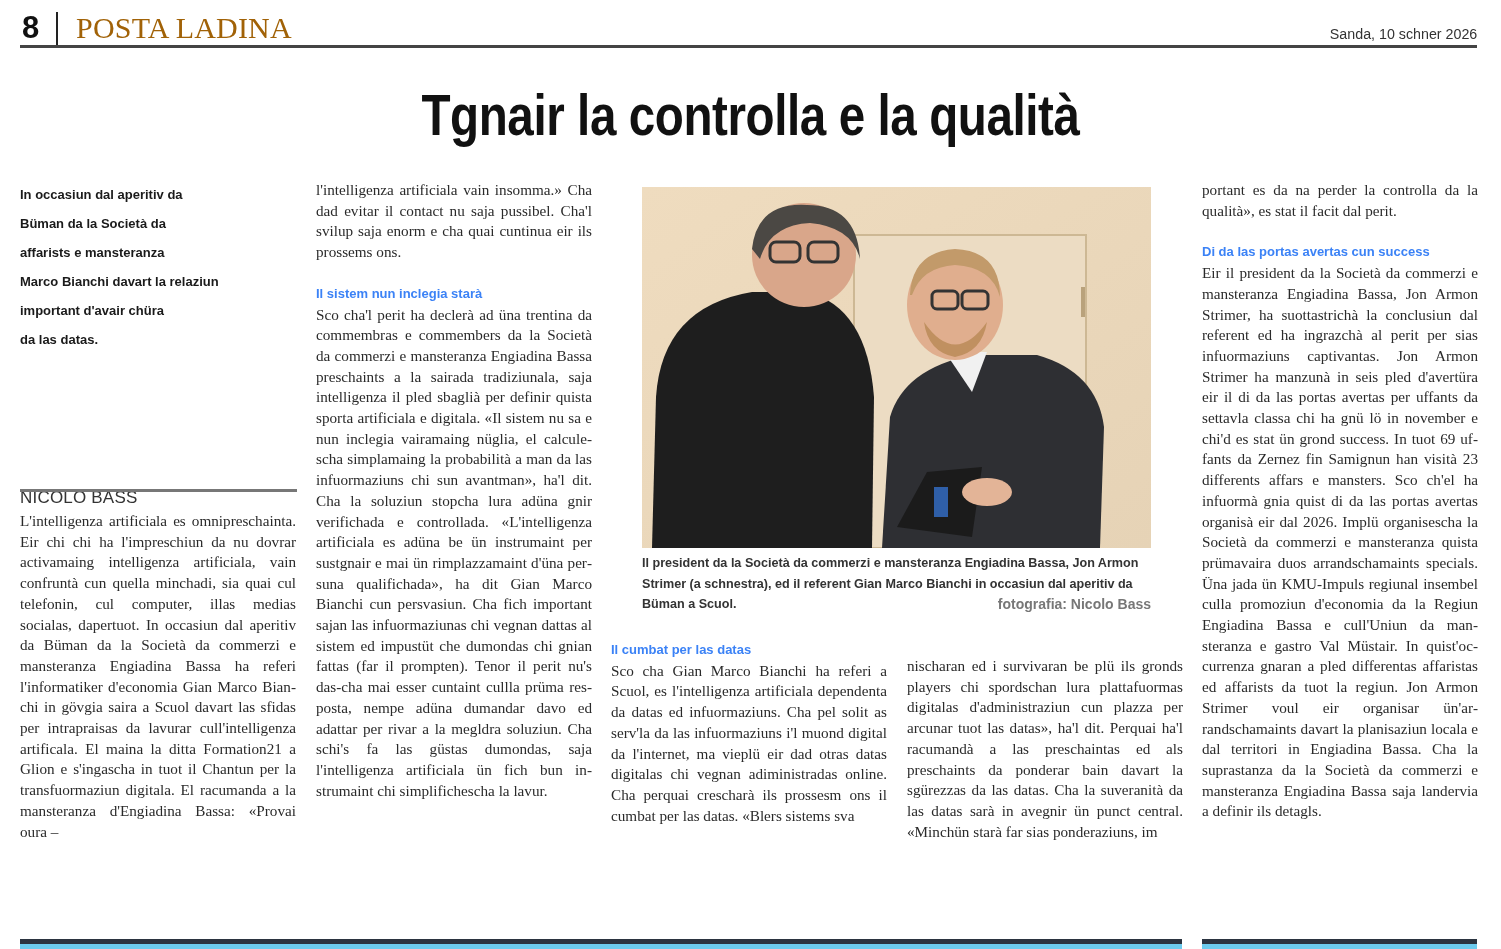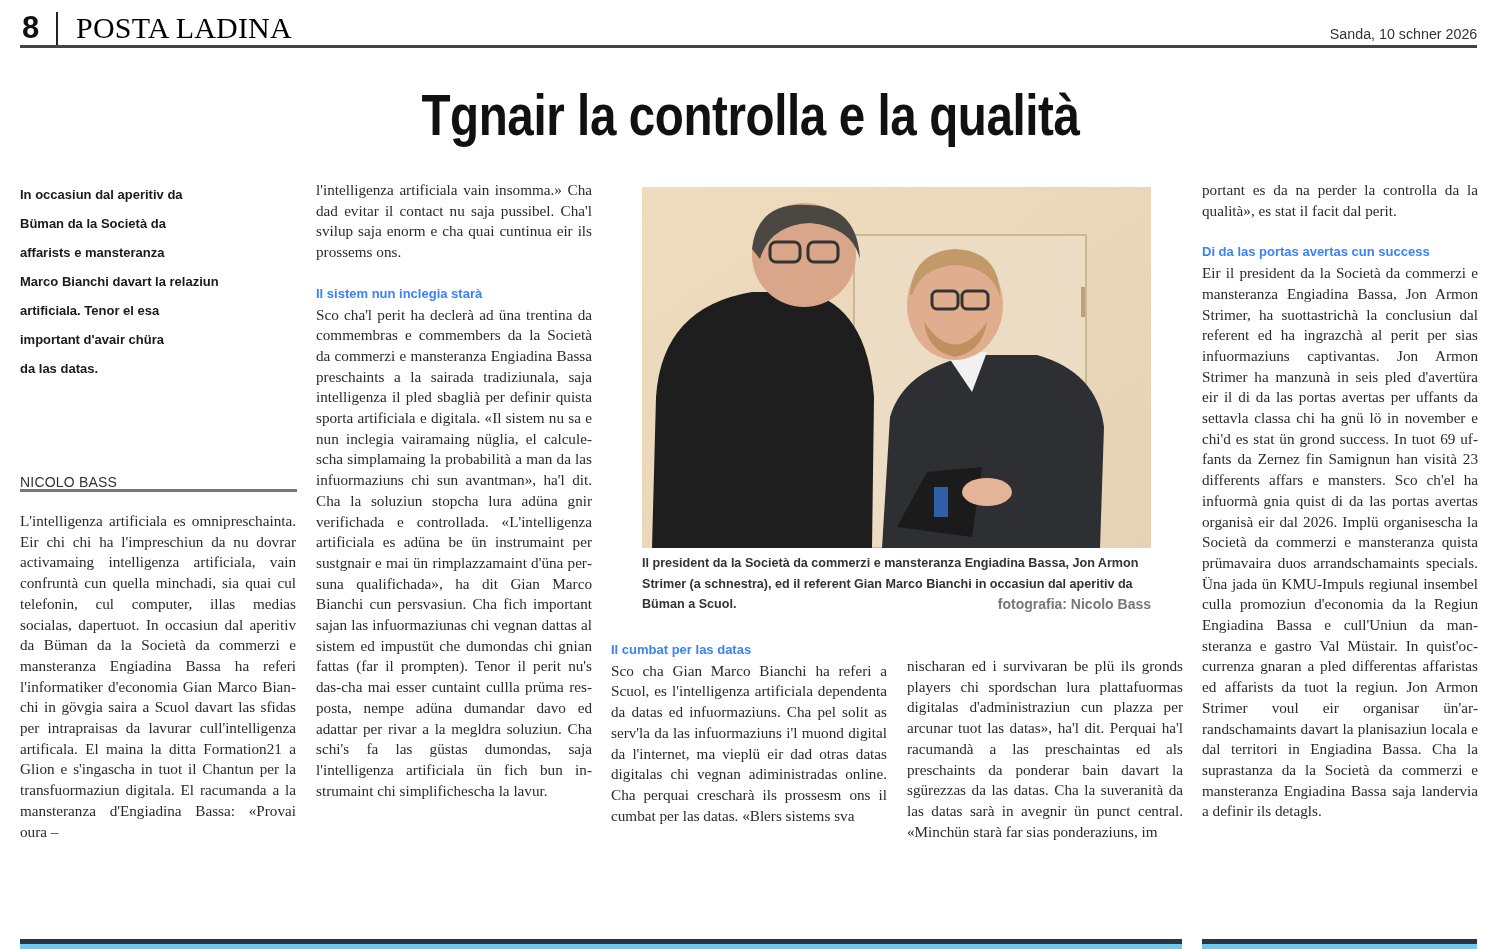--- a/index.html
+++ b/index.html
@@ -2,33 +2,33 @@
 <html><head>
 <meta charset="utf-8">
 <style>
   * { box-sizing: border-box; margin: 0; padding: 0; }
   html, body { width: 1501px; height: 949px; background: #ffffff; overflow: hidden; }
   body { position: relative; color: #222; font-family: "Liberation Serif", serif; }
 
   .masthead { position: absolute; left: 20px; top: 8px; width: 1457px; height: 40px; }
   .page-num { position: absolute; left: 2px; top: 4px; font-family: "Liberation Sans", sans-serif; font-weight: bold; font-size: 31px; color: #111; line-height: 32px; }
   .mast-sep { position: absolute; left: 36px; top: 4px; width: 2px; height: 36px; background: #222; }
-  .pub-name { position: absolute; left: 56px; top: 4px; font-family: "Liberation Serif", serif; font-size: 30px; color: #000000; line-height: 32px; letter-spacing: 0.2px; }
+  .pub-name { position: absolute; left: 56px; top: 4px; font-family: "Liberation Serif", serif; font-size: 30px; color: #a16207; line-height: 32px; letter-spacing: 0.2px; }
   .issue-date { position: absolute; right: 0; top: 17px; font-family: "Liberation Sans", sans-serif; font-size: 15.5px; color: #333; line-height: 18px; transform: scaleX(0.92); transform-origin: right center; }
   .mast-rule { position: absolute; left: 20px; top: 45px; width: 1457px; height: 3px; background: #444; }
 
   .headline { position: absolute; left: 0; top: 80px; width: 1501px; text-align: center; font-family: "Liberation Sans", sans-serif; font-weight: bold; font-size: 58px; color: #111; letter-spacing: -0.5px; line-height: 70px; transform: scaleX(0.82); transform-origin: 50% 50%; }
 
   .col { position: absolute; top: 180px; width: 276px; font-size: 15.2px; line-height: 20.7px; color: #2a2a2a; text-align: justify; hyphens: manual; }
   .col p { margin: 0; }
   .col .gap { height: 21px; }
   .subhead { font-family: "Liberation Sans", sans-serif; font-weight: bold; font-size: 13px; color: #3b82f6; line-height: 20.7px; text-align: left; }
 
   .lead { position: absolute; left: 20px; top: 180px; width: 270px; font-family: "Liberation Sans", sans-serif; font-weight: bold; font-size: 13px; line-height: 29px; color: #1a1a1a; text-align: left; }
-  .byline { position: absolute; left: 20px; top: 474px; font-family: "Liberation Sans", sans-serif; font-size: 14px; color: #333; letter-spacing: 0.2px; }
+  .byline { position: absolute; left: 20px; top: 488px; font-family: "Liberation Sans", sans-serif; font-size: 17px; color: #333; letter-spacing: 0.2px; }
   .byline-rule { position: absolute; left: 20px; top: 489px; width: 277px; height: 3px; background: #777; }
   .col1-body { left: 20px; top: 511px; }
   .col2 { left: 316px; }
   .col3 { left: 611px; top: 640px; width: 276px; }
   .col4 { left: 907px; top: 656px; width: 276px; }
   .col5 { left: 1202px; }
 
   .photo { position: absolute; left: 642px; top: 187px; width: 509px; height: 361px; overflow: hidden; background: #ead9bd; }
   .photo svg { display: block; }
   .caption { position: absolute; left: 642px; top: 553px; width: 509px; font-family: "Liberation Sans", sans-serif; font-weight: bold; font-size: 12.6px; line-height: 20.5px; color: #333; }
@@ -50,21 +50,20 @@
 </header>
 <div class="mast-rule"></div>
 
 <h1 class="headline">Tgnair la controlla e la qualità</h1>
 
 <div class="lead">
   <div>In occasiun dal aperitiv da</div>
   <div>Büman da la Società da</div>
   <div>affarists e mansteranza</div>
   <div>Marco Bianchi davart la relaziun</div>
-  <div>artificiala. Tenor el esa</div>
   <div>important d'avair chüra</div>
   <div>da las datas.</div>
 </div>
 <div class="byline">NICOLO BASS</div>
 <div class="byline-rule"></div>
 
 <div class="col col1-body">
   <p>L'intelligenza artificiala es omnipre­schainta. Eir chi chi ha l'impreschiun da nu dovrar activamaing intelligenza artificiala, vain confruntà cun quella minchadi, sia quai cul telefonin, cul computer, illas medias socialas, daper­tuot. In occasiun dal aperitiv da Büman da la Società da commerzi e manste­ranza Engiadina Bassa ha referi l'infor­matiker d'economia Gian Marco Bian­chi in gövgia saira a Scuol davart las sfidas per intrapraisas da lavurar cull'in­telligenza artificala. El maina la ditta Formation21 a Glion e s'ingascha in tuot il Chantun per la transfuormaziun digitala. El racumanda a la manste­ranza d'Engiadina Bassa: «Provai oura –</p>
 </div>
 

